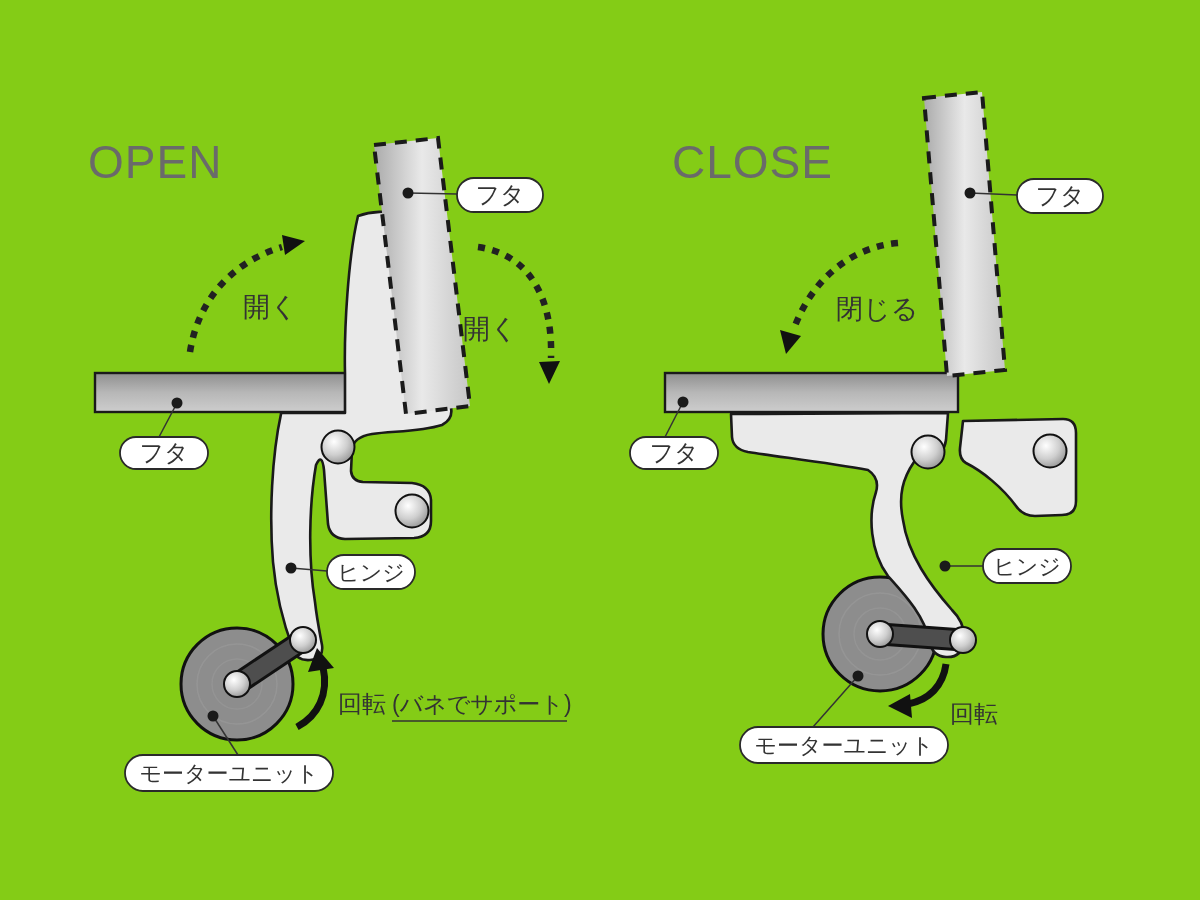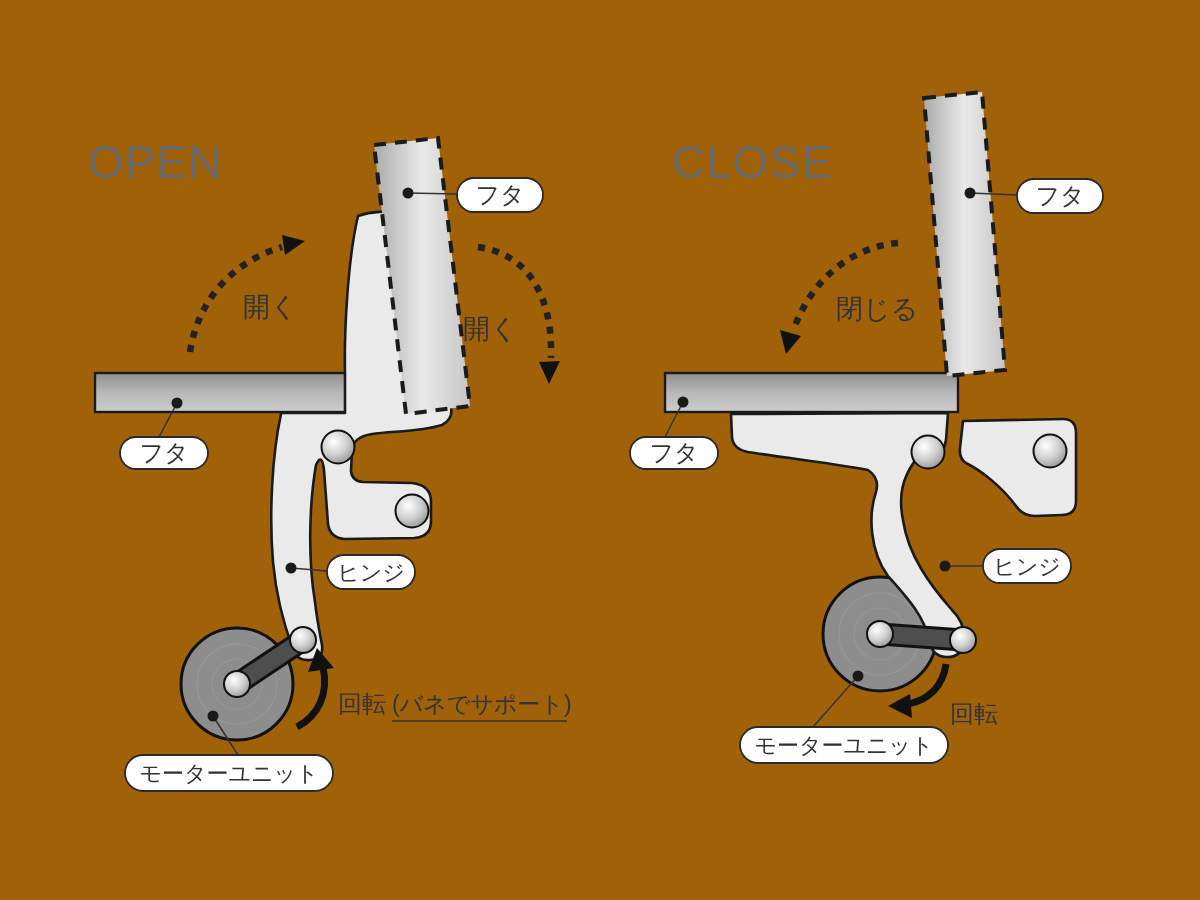--- a/index.html
+++ b/index.html
@@ -1,16 +1,16 @@
 <!DOCTYPE html>
 <html><head>
 <meta charset="utf-8">
 <style>
   html,body{margin:0;padding:0;background:#ffffff;}
-  .stage{width:1200px;height:900px;position:relative;background:#a16207;overflow:hidden;}
+  .stage{width:1200px;height:900px;position:relative;background:#84cc16;overflow:hidden;}
   svg{display:block;}
   text{font-family:"Liberation Sans",sans-serif;}
   .title-text{fill:#6a6a6a;font-size:46px;letter-spacing:1px;}
   .jp{fill:#333333;}
   .pill{fill:#ffffff;stroke:#2a2a2a;stroke-width:1.8;}
   .leader{stroke:#333333;stroke-width:1.5;fill:none;}
   .dot{fill:#1a1a1a;}
   .body-shape{fill:#eaeaea;stroke:#1a1a1a;stroke-width:2.6;stroke-linejoin:round;}
   .motion-arrow{fill:none;stroke:#222222;stroke-width:6.5;stroke-dasharray:7 7.5;}
   .solid-arrow{fill:none;stroke:#111111;stroke-width:7;}

